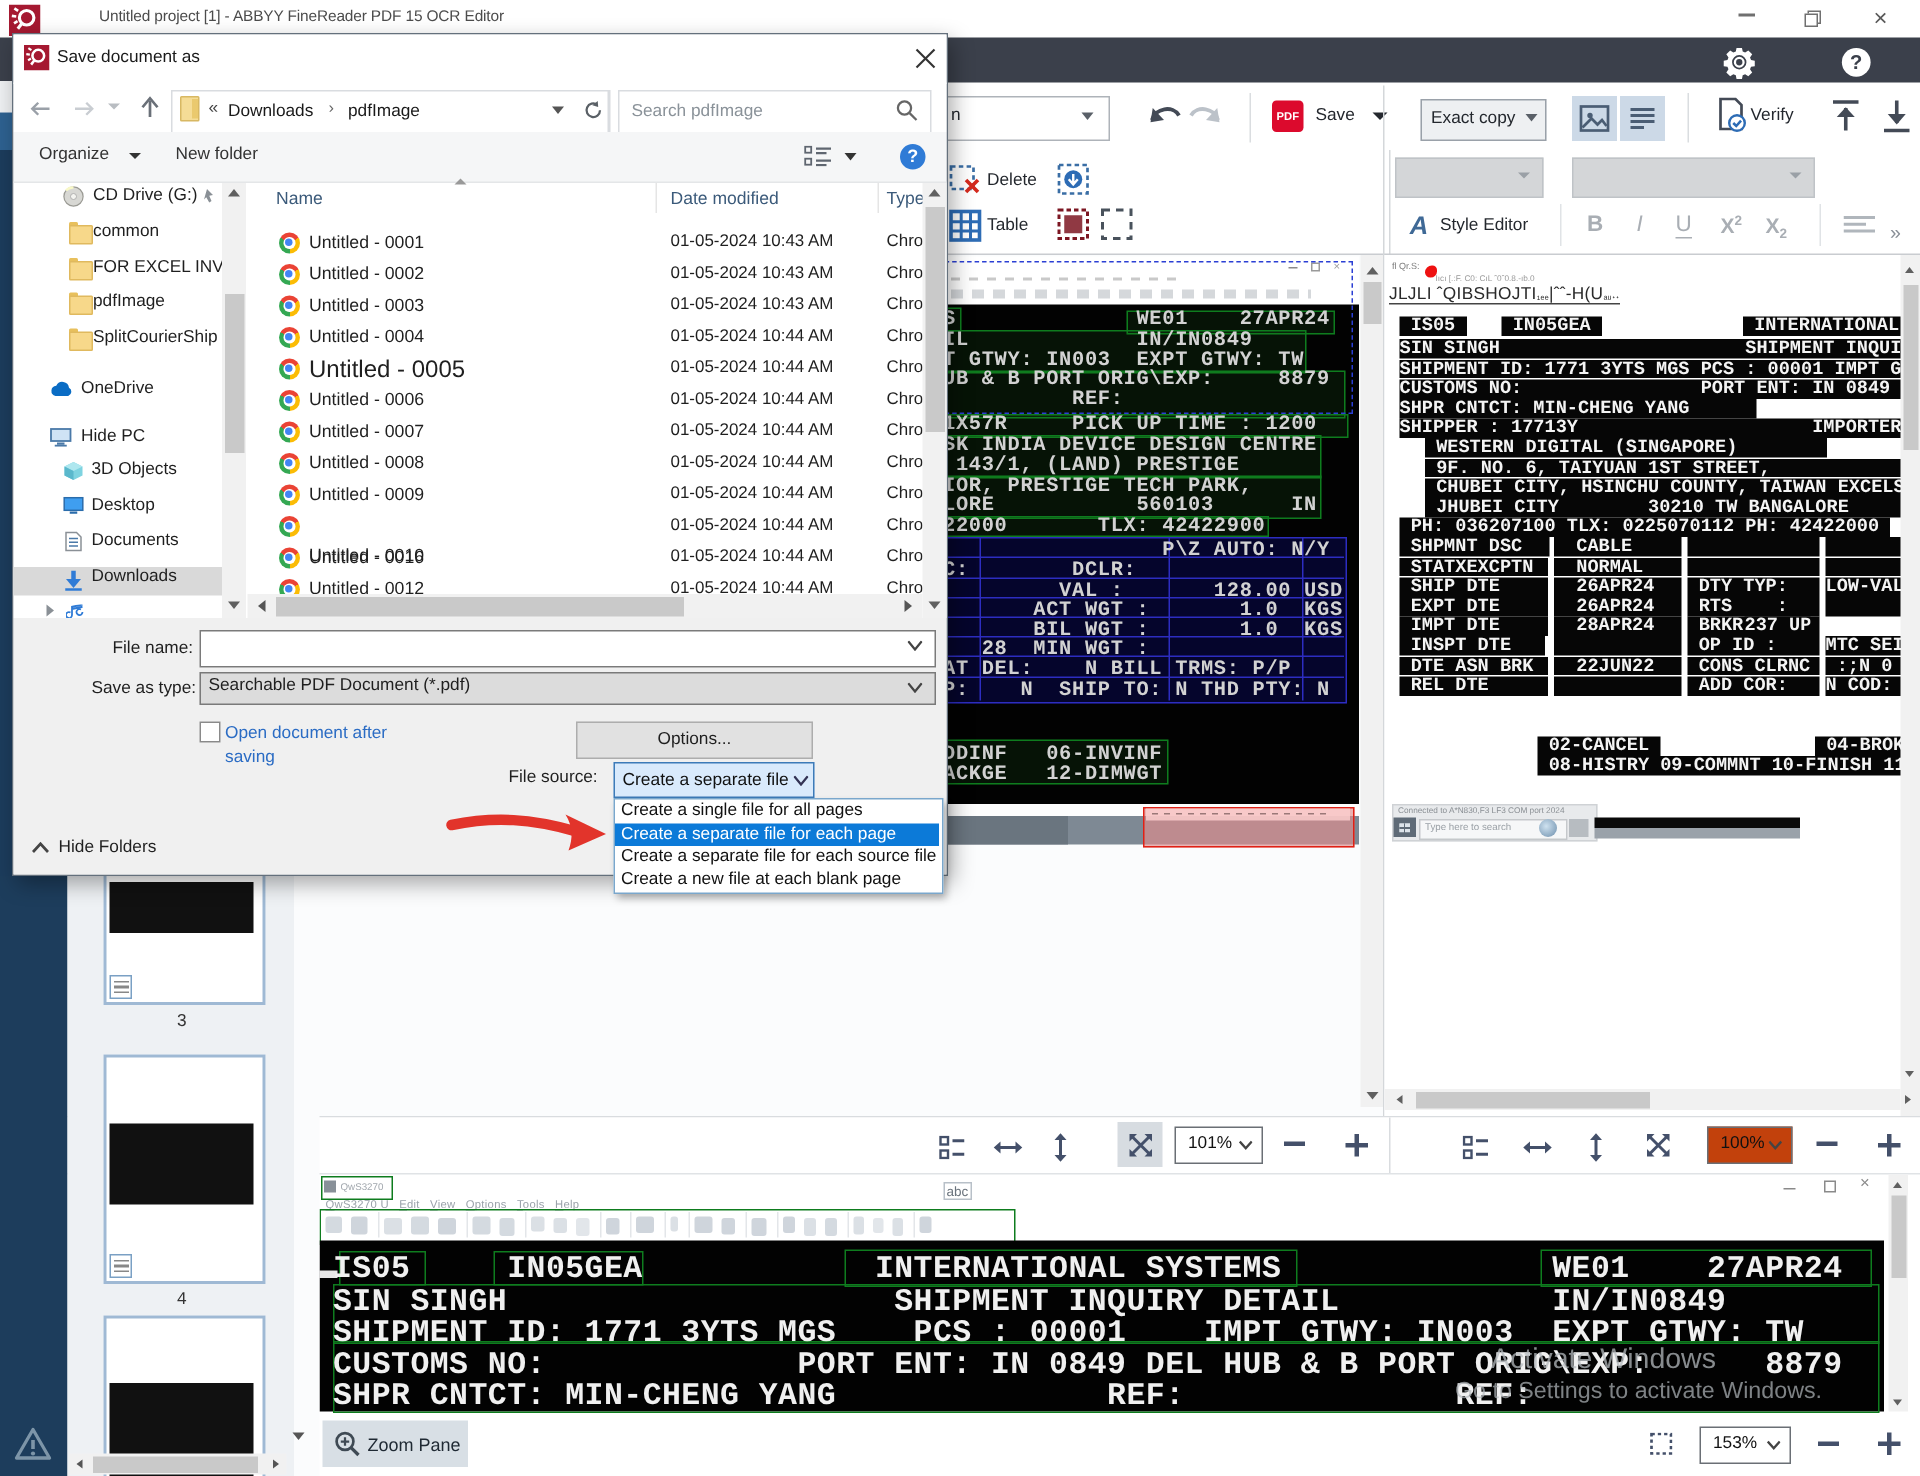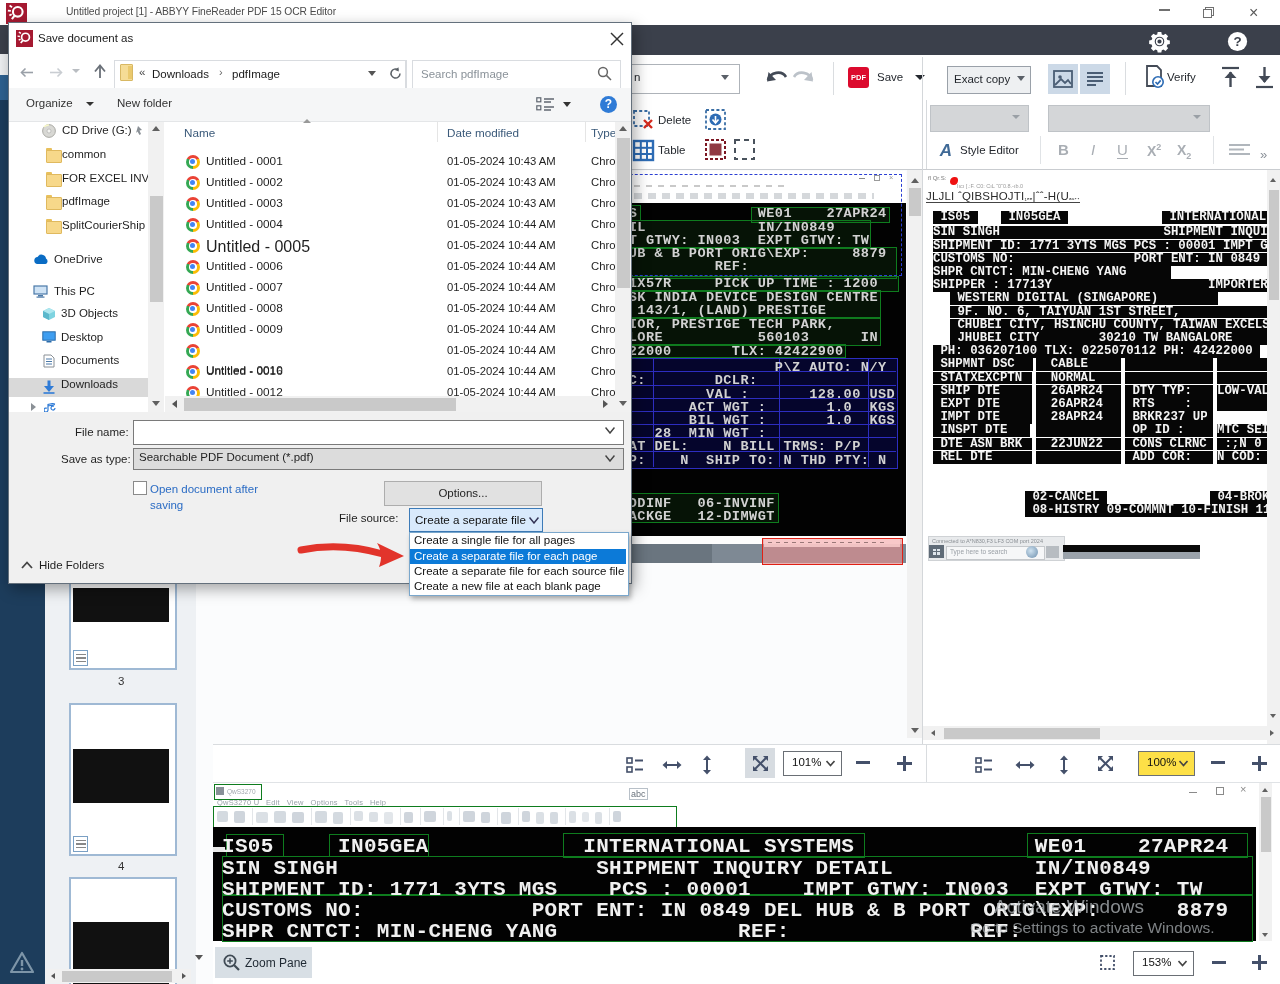--- a/index.html
+++ b/index.html
@@ -343,21 +343,21 @@
 <svg class="a" style="left:1097px;top:755px" width="17" height="17" viewBox="0 0 17 17">
     <g stroke="#44506a" stroke-width="2">
       <line x1="3" y1="3" x2="14" y2="14"></line>
       <line x1="14" y1="3" x2="3" y2="14"></line>
     </g>
     <path d="M1 1 h5 l-5 5z" fill="#44506a"></path>
     <path d="M16 1 v5 l-5-5z" fill="#44506a"></path>
     <path d="M1 16 v-5 l5 5z" fill="#44506a"></path>
     <path d="M16 16 h-5 l5-5z" fill="#44506a"></path>
   </svg>
-<div class="a" style="left:1138px;top:751px;width:55px;height:23px;background:#fde047;border:1px solid #6a6f75">
+<div class="a" style="left:1138px;top:751px;width:55px;height:23px;background:#c2410c;border:1px solid #6a6f75">
     <span style="position:absolute;left:8px;top:4px;font-size:11.5px;color:#111">100%</span>
     <svg style="position:absolute;right:6px;top:8px" width="9" height="7" viewBox="0 0 9 7">
       <path d="M0.5 1 L4.5 5.5 L8.5 1" fill="none" stroke="#444" stroke-width="1.6"></path>
     </svg>
   </div>
 <div class="a" style="left:1211px;top:761px;width:14px;height:2.6px;background:#44506a"></div>
 <div class="a" style="left:1252px;top:762.2px;width:15px;height:2.6px;background:#44506a"></div>
 <div class="a" style="left:1258.2px;top:756px;width:2.6px;height:15px;background:#44506a"></div>
 <div class="a" style="left:8px;top:782px;width:1272px;height:163px;background:#fff"></div>
 <div class="a" style="left:8px;top:782px;width:1272px;height:1px;background:#e0e3e6"></div>
@@ -571,21 +571,21 @@
 <div class="a" style="left:62px;top:218.5px;font-size:11.5px;color:#1f1f1f; width:86px;overflow:hidden;white-space:nowrap;">SplitCourierShip</div>
 <svg class="a" style="left:33px;top:254px" width="16" height="11" viewBox="0 0 16 11">
 <path d="M4 10 a3.5 3.5 0 0 1 0.5-6.9 A4.5 4.5 0 0 1 13 4.5 a3 3 0 0 1-0.5 5.5z" fill="#0a6cc4"></path>
   </svg>
 <div class="a" style="left:54px;top:253px;font-size:11.5px;color:#1f1f1f;">OneDrive</div>
 <svg class="a" style="left:33px;top:285px" width="15" height="13" viewBox="0 0 15 13">
 <rect x="1" y="1" width="13" height="8" fill="#cfe3f5" stroke="#4a79a8" stroke-width="1.2"></rect>
 <rect x="5" y="10" width="5" height="1.5" fill="#4a79a8"></rect>
     <rect x="3.5" y="11.5" width="8" height="1.2" fill="#4a79a8"></rect>
   </svg>
-<div class="a" style="left:54px;top:285px;font-size:11.5px;color:#1f1f1f;">This PC</div>
+<div class="a" style="left:54px;top:285px;font-size:11.5px;color:#1f1f1f;">Hide PC</div>
 <svg class="a" style="left:42px;top:307px" width="14" height="14" viewBox="0 0 14 14">
 <path d="M7 1 L13 4 V10 L7 13 L1 10 V4 z" fill="#7ed3e0"></path>
 <path d="M7 1 L13 4 L7 7 L1 4 z" fill="#aee7ef"></path>
     <path d="M7 7 V13 L1 10 V4 z" fill="#5ab8cc"></path>
   </svg>
 <div class="a" style="left:61px;top:307px;font-size:11.5px;color:#1f1f1f;">3D Objects</div>
 <svg class="a" style="left:42px;top:331px" width="14" height="12" viewBox="0 0 14 12">
 <rect x="0.8" y="0.8" width="12.4" height="8.4" fill="#3f9ef0" stroke="#2a6cab" stroke-width="1"></rect>
 <rect x="4.5" y="10" width="5" height="1.5" fill="#2a6cab"></rect>
   </svg>

